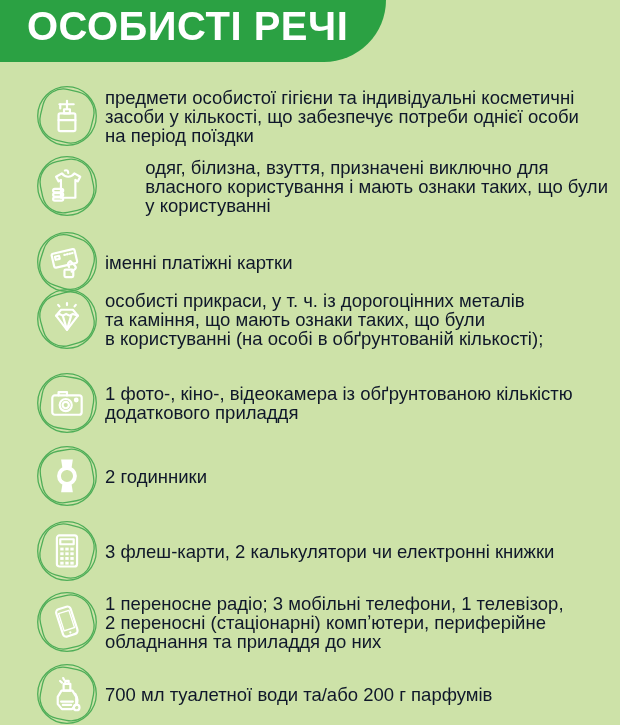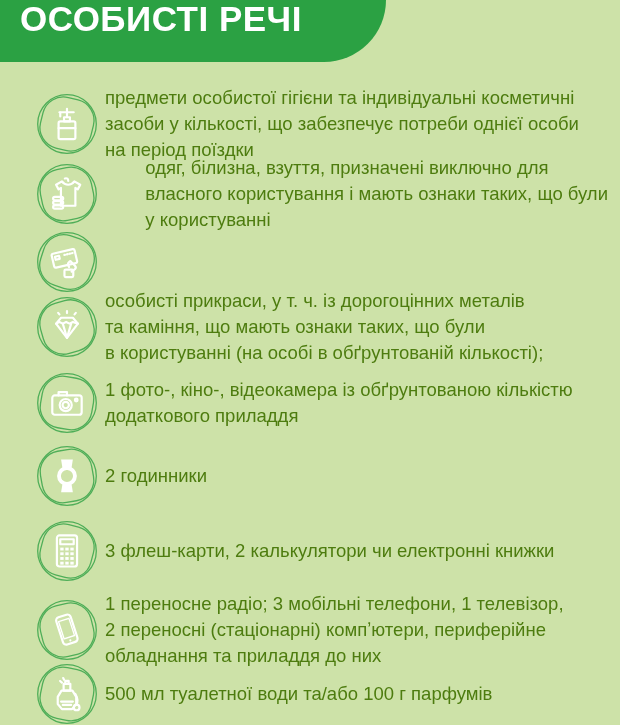--- a/index.html
+++ b/index.html
@@ -10,47 +10,47 @@
     overflow:hidden;
     font-family:"Liberation Sans", sans-serif;
   }
   .banner{
     position:absolute;top:0;left:0;
     width:386px;height:62px;
     background:#2ba143;
     border-bottom-right-radius:70px;
   }
   .banner h1{
-    margin:1px;
+    margin:8px;
     padding:1px 0 0 19px;
     color:#ffffff;
-    font-size:35px;
+    font-size:40px;
     font-weight:bold;
     letter-spacing:0.5px;
     line-height:34px;
     white-space:nowrap;
   }
   .row{
     position:absolute;
     left:36px;
     width:572px;
     display:flex;
     align-items:center;
     gap:7px;
   }
   .blob{
     flex:0 0 62px;
     width:62px;height:62px;
     position:relative;
   }
   .blob svg{display:block;width:62px;height:62px;}
   .item-text{
-    color:#4d7c0f;
+    color:#0f172a;
     font-size:18.5px;
-    line-height:26px;
+    line-height:19px;
     white-space:pre-line;
   }
   .r1{top:85px;}
   .r2{top:155px;justify-content:space-between;}
   .r3{top:231px;}
   .r4{top:288px;}
   .r5{top:372px;}
   .r6{top:445px;text-align:right;}
   .r7{top:520px;}
   .r8{top:591px;}
@@ -122,20 +122,21 @@
               <path d="M23 13.5 H24"></path>
               <path d="M26 13.5 H27"></path>
               <path d="M29 13.5 H30"></path>
           </g>
           <path d="M26 21 L31.5 26.5 Q33.5 28.8 31.5 30.6 L27.5 33.5"></path>
           <path d="M24.5 28 Q21.5 24 25 21.5"></path>
           <rect x="19" y="31" width="10.5" height="9" rx="1.5"></rect>
         </g>
       </svg>
     </div>
+    <div class="item-text">іменні платіжні картки</div>
   </div>
 
   <div class="row r4">
     <div class="blob">
       <svg viewBox="0 0 62 62">
         <circle class="outline" cx="31" cy="31" r="29.3"></circle>
         <rect class="outline" x="5" y="5" width="52" height="52" rx="21" transform="rotate(-16 31 31)"></rect>
         <g class="g" transform="translate(12.5,12.5) scale(0.84)">
           <path d="M9 18 L15 11 H29 L35 18 L22 35 Z"></path>
           <path d="M9 18 L13 16 L17 18 L21 16 L25 18 L29 16 L35 18"></path>
@@ -244,16 +245,16 @@
           <path d="M16 8.5 L13.8 6.5"></path>
           <path d="M18.5 5 L17.5 3"></path>
           <path d="M15.5 18 H28.5 L33 25.5 V34 L28 40 H16 L11 34 V25.5 Z"></path>
           <path d="M15 31 H29"></path>
           <path d="M17 35 H27"></path>
           <path d="M33 35 Q36.5 30 32 22"></path>
           <circle cx="33.5" cy="38" r="3.4"></circle>
         </g>
       </svg>
     </div>
-    <div class="item-text">500 мл туалетної води та/або 100 г парфумів</div>
+    <div class="item-text">700 мл туалетної води та/або 200 г парфумів</div>
   </div>
 
 </div>
 
 </body></html>

